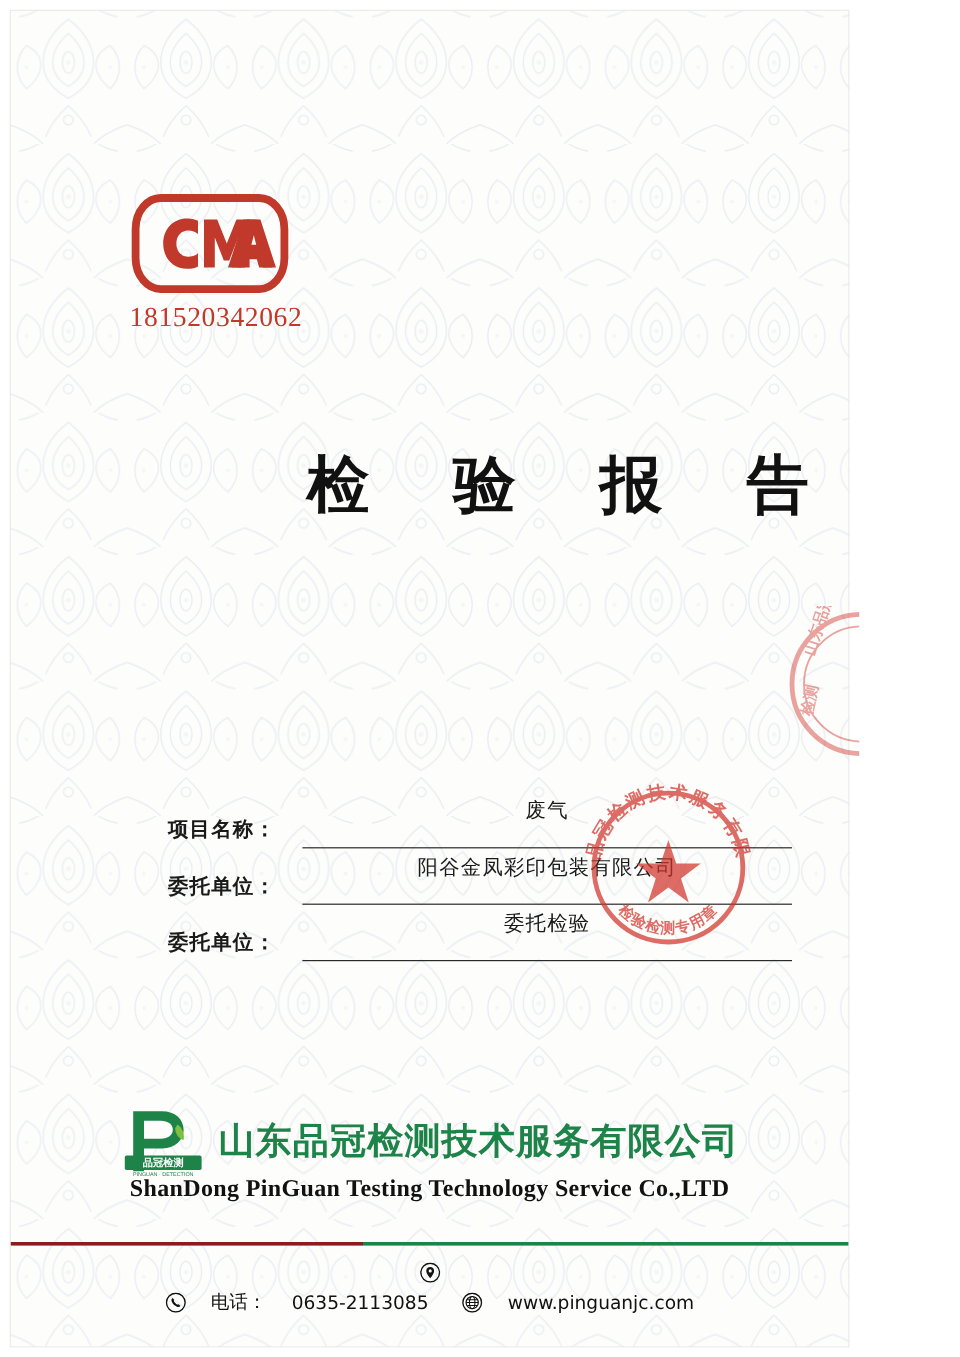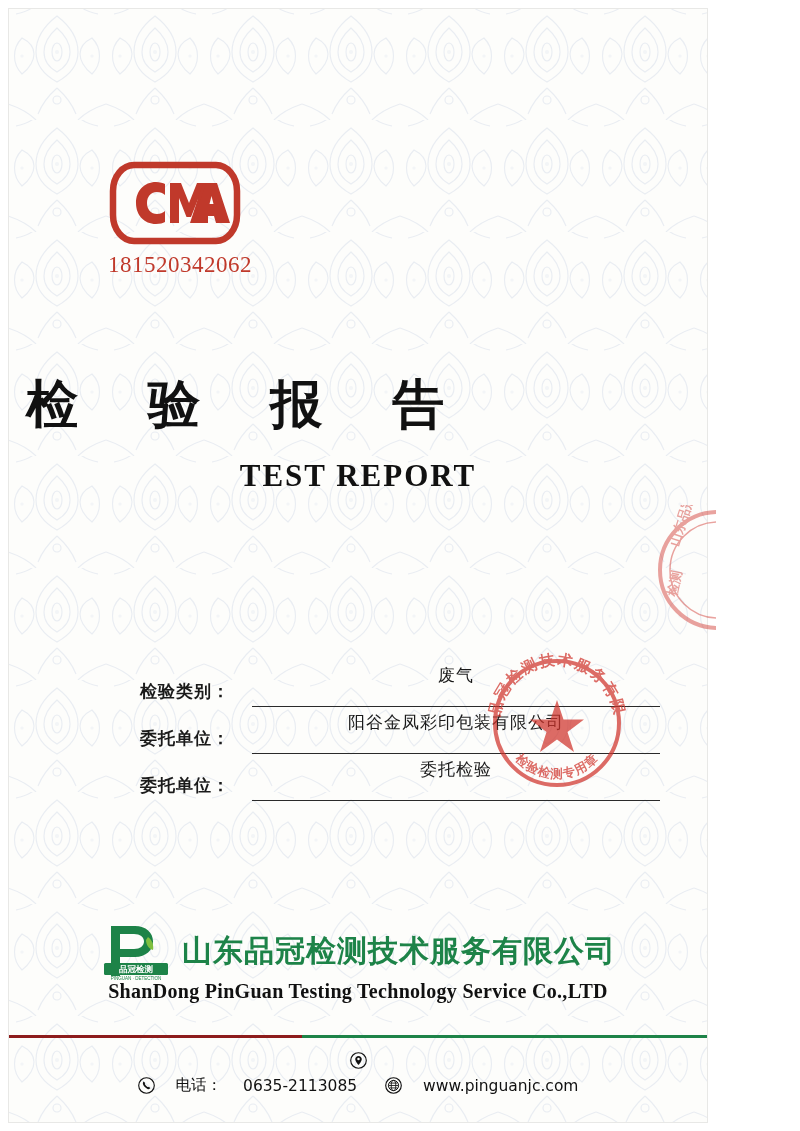--- a/index.html
+++ b/index.html
@@ -56,23 +56,23 @@
     font-family: "Liberation Serif", serif;
     font-size: 23px;
     color: #c0392b;
     letter-spacing: 0.5px;
     white-space: nowrap;
   }
   
   .title-cn {
     position: absolute;
     left: 0;
-    right: 0;
+    right: 16px;
     top: 370px;
-    text-align: left;
+    text-align: right;
     font-family: "DejaVu Serif", serif;
     font-weight: bold;
     font-size: 52px;
     letter-spacing: 26px;
     text-indent: 26px;
     color: #111111;
   }
   .title-en {
     position: absolute;
     left: 0;
@@ -259,25 +259,24 @@
         <path d="M238 126 L216 126 L212 112 L190 112 L186 126 L164 126 L190 46 L212 46 Z M195 95 L207 95 L201 70 Z"></path>
       </g>
       <rect x="186" y="86" width="62" height="14" fill="#fdfdfb"></rect>
       <path d="M196 46 L218 46 L244 126 L222 126 L216 108 L198 108 L192 126 L170 126 Z" fill="#c0392b"></path>
       <path d="M203 88 L211 88 L207 72 Z" fill="#fdfdfb"></path>
     </svg>
     <div class="cma-number">181520342062</div>
   </div>
 
   <div class="title-cn">检 验 报 告</div>
-  <div class="title-en">TEST REPORT</div>
 
   <div class="fields">
     <div class="field-row">
-      <div class="field-label">检验类别：</div>
+      <div class="field-label">项目名称：</div>
       <div class="field-value">废气</div>
     </div>
     <div class="field-row">
       <div class="field-label">委托单位：</div>
       <div class="field-value">阳谷金凤彩印包装有限公司</div>
     </div>
     <div class="field-row">
       <div class="field-label">委托单位：</div>
       <div class="field-value">委托检验</div>
     </div>

